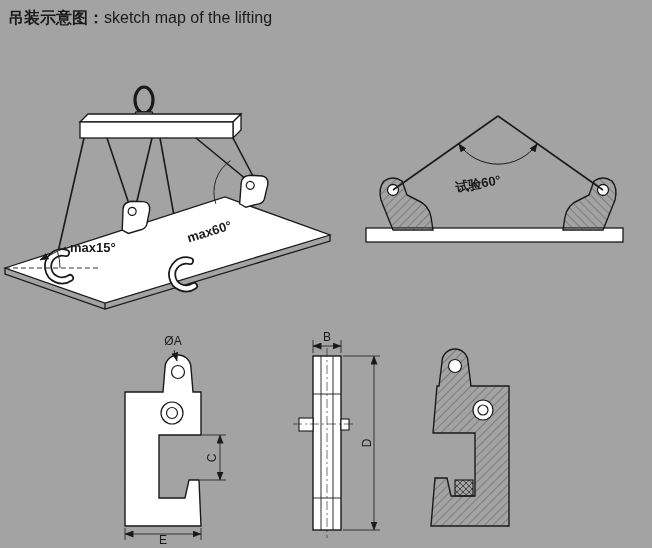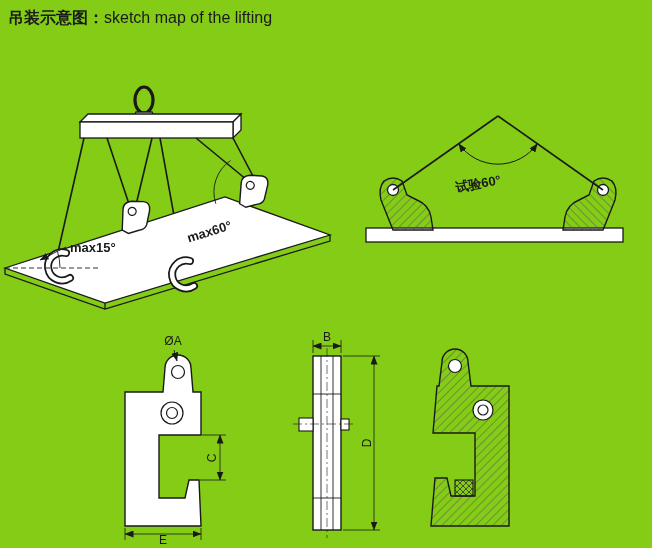--- a/index.html
+++ b/index.html
@@ -1,17 +1,17 @@
 <!DOCTYPE html>
 <html><head>
 <meta charset="utf-8">
 <style>
   html,body{margin:0;padding:0;background:#ffffff;}
   body{width:652px;height:548px;font-family:"Liberation Sans",sans-serif;color:#1a1a1a;overflow:hidden;}
-  #stage{position:relative;width:652px;height:548px;background:#84cc16;}
+  #stage{position:relative;width:652px;height:548px;background:#a3a3a3;}
   .title{position:absolute;left:8px;top:8px;font-size:16px;white-space:nowrap;}
   .title .cn{font-weight:bold;}
   .fig{position:absolute;}
   svg text{fill:#1a1a1a;font-family:"Liberation Sans",sans-serif;}
   .angle-label{font-size:13px;font-weight:bold;}
   .dim-label{font-size:12px;}
 </style>
 </head>
 <body>
 

